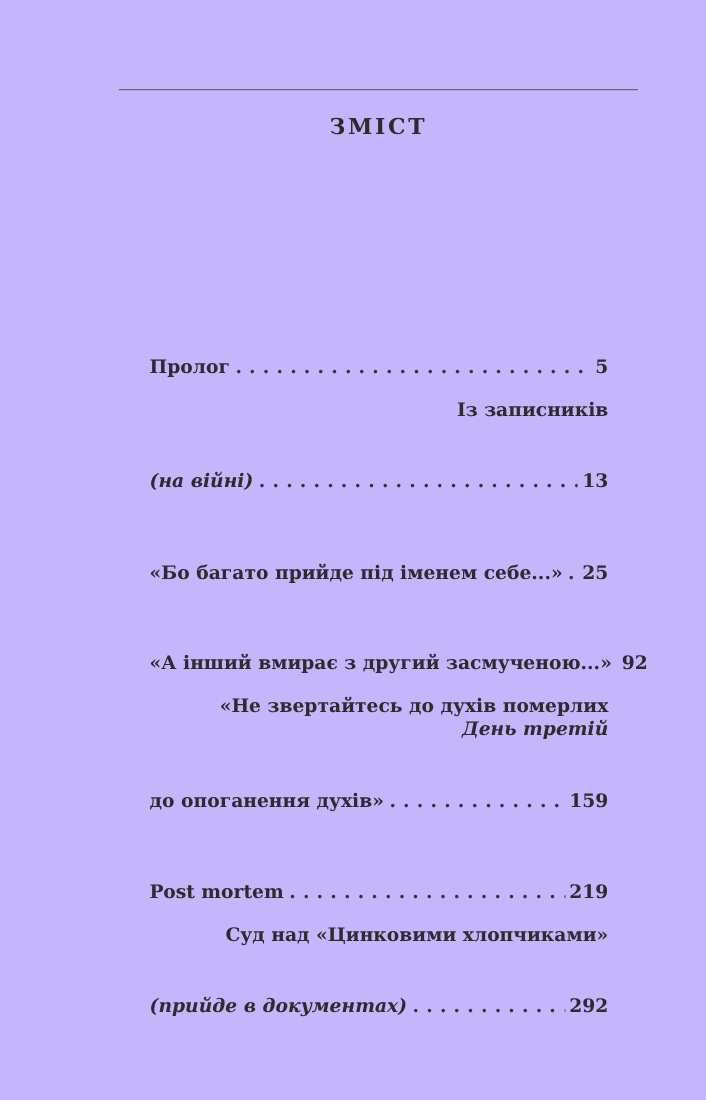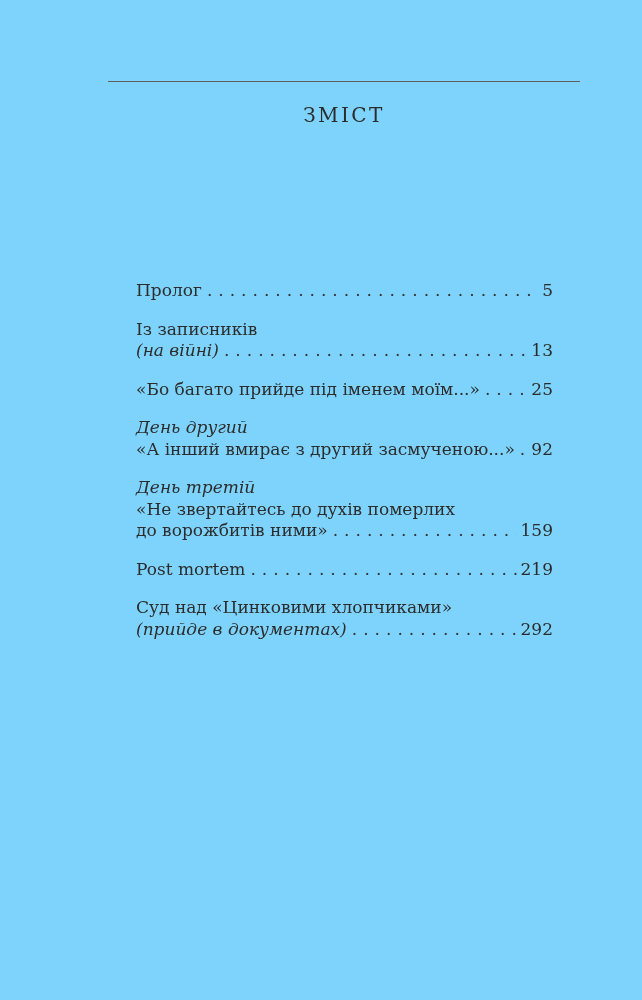--- a/index.html
+++ b/index.html
@@ -9,23 +9,24 @@
   body {
     width: 642px;
     height: 1000px;
     background: #ffffff;
     font-family: "DejaVu Serif", "Liberation Serif", serif;
   }
   .page {
     position: relative;
     width: 642px;
     height: 1000px;
-    background: #7dd3fc;
+    background: #c4b5fd;
     overflow: hidden;
     color: #2e2e2e;
+    font-weight: bold;
   }
   .top-rule {
     position: absolute;
     left: 108px;
     top: 81px;
     width: 472px;
     height: 0;
     border-top: 1.6px solid #5e5e5e;
   }
   .page-title {
@@ -46,28 +47,30 @@
     width: 417px;
     font-size: 17px;
     line-height: 21.5px;
     color: #2c2c2c;
   }
   .toc-entry {
     margin-bottom: 17px;
   }
   .toc-line {
     display: block;
+    text-align: right;
   }
   .toc-row {
     display: flex;
     align-items: baseline;
   }
   .entry-text {
     flex: 0 0 auto;
     white-space: pre;
+    margin-top: 44px;
   }
   .dot-leader {
     flex: 1 1 auto;
     overflow: hidden;
     white-space: nowrap;
     margin-left: 5px;
     margin-right: 4px;
     color: #333333;
     letter-spacing: 0.3px;
   }
@@ -102,40 +105,39 @@
       <span class="toc-line">Із записників</span>
       <div class="toc-row">
         <span class="entry-text italic">(на війні)</span>
         <span class="dot-leader">. . . . . . . . . . . . . . . . . . . . . . . . . . . . . . . . . . . . . . . . . . . . . . . . . . . . . . . . . . . .</span>
         <span class="page-num">13</span>
       </div>
     </div>
 
     <div class="toc-entry">
       <div class="toc-row">
-        <span class="entry-text">«Бо багато прийде під іменем моїм...»</span>
+        <span class="entry-text">«Бо багато прийде під іменем себе...»</span>
         <span class="dot-leader">. . . . . . . . . . . . . . . . . . . . . . . . . . . . . . . . . . . . . . . . . . . . . . . . . . . . . . . . . . . .</span>
         <span class="page-num">25</span>
       </div>
     </div>
 
     <div class="toc-entry">
-      <span class="toc-line italic">День другий</span>
       <div class="toc-row">
         <span class="entry-text">«А інший вмирає з другий засмученою...»</span>
         <span class="dot-leader">. . . . . . . . . . . . . . . . . . . . . . . . . . . . . . . . . . . . . . . . . . . . . . . . . . . . . . . . . . . .</span>
         <span class="page-num">92</span>
       </div>
     </div>
 
     <div class="toc-entry">
+      <span class="toc-line">«Не звертайтесь до духів померлих</span>
       <span class="toc-line italic">День третій</span>
-      <span class="toc-line">«Не звертайтесь до духів померлих</span>
       <div class="toc-row">
-        <span class="entry-text">до ворожбитів ними»</span>
+        <span class="entry-text">до опоганення духів»</span>
         <span class="dot-leader">. . . . . . . . . . . . . . . . . . . . . . . . . . . . . . . . . . . . . . . . . . . . . . . . . . . . . . . . . . . .</span>
         <span class="page-num">159</span>
       </div>
     </div>
 
     <div class="toc-entry">
       <div class="toc-row">
         <span class="entry-text">Post mortem</span>
         <span class="dot-leader">. . . . . . . . . . . . . . . . . . . . . . . . . . . . . . . . . . . . . . . . . . . . . . . . . . . . . . . . . . . .</span>
         <span class="page-num">219</span>

